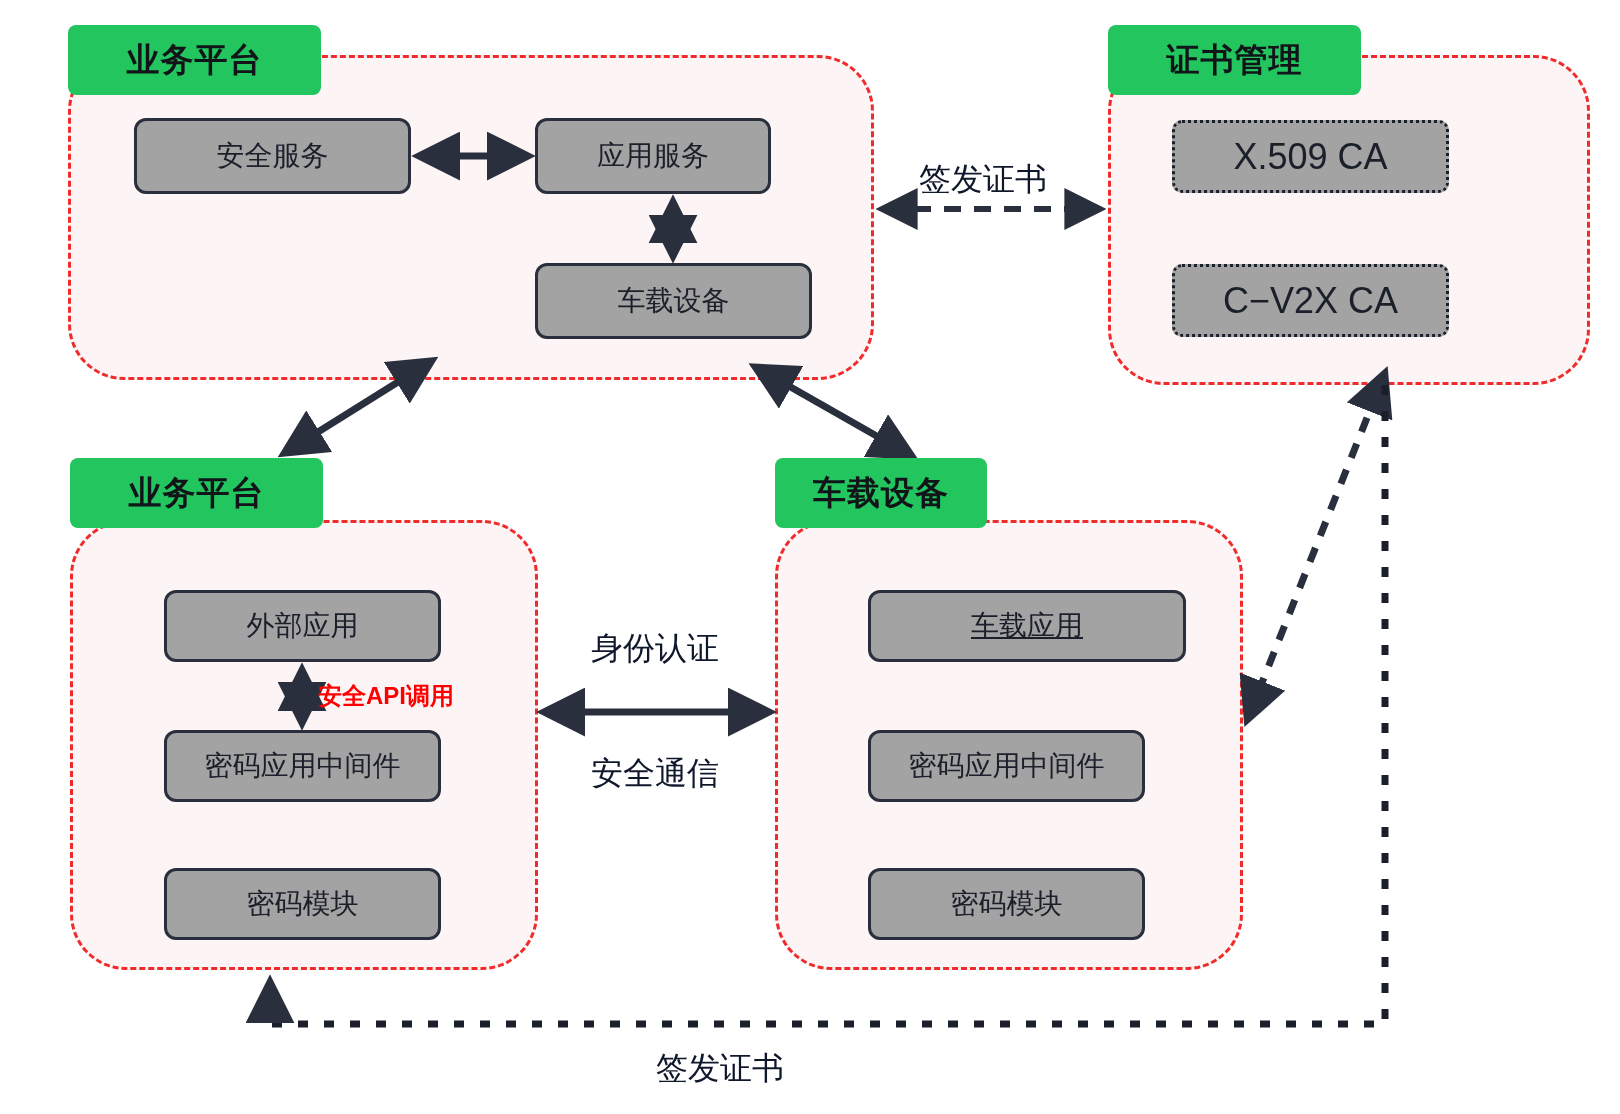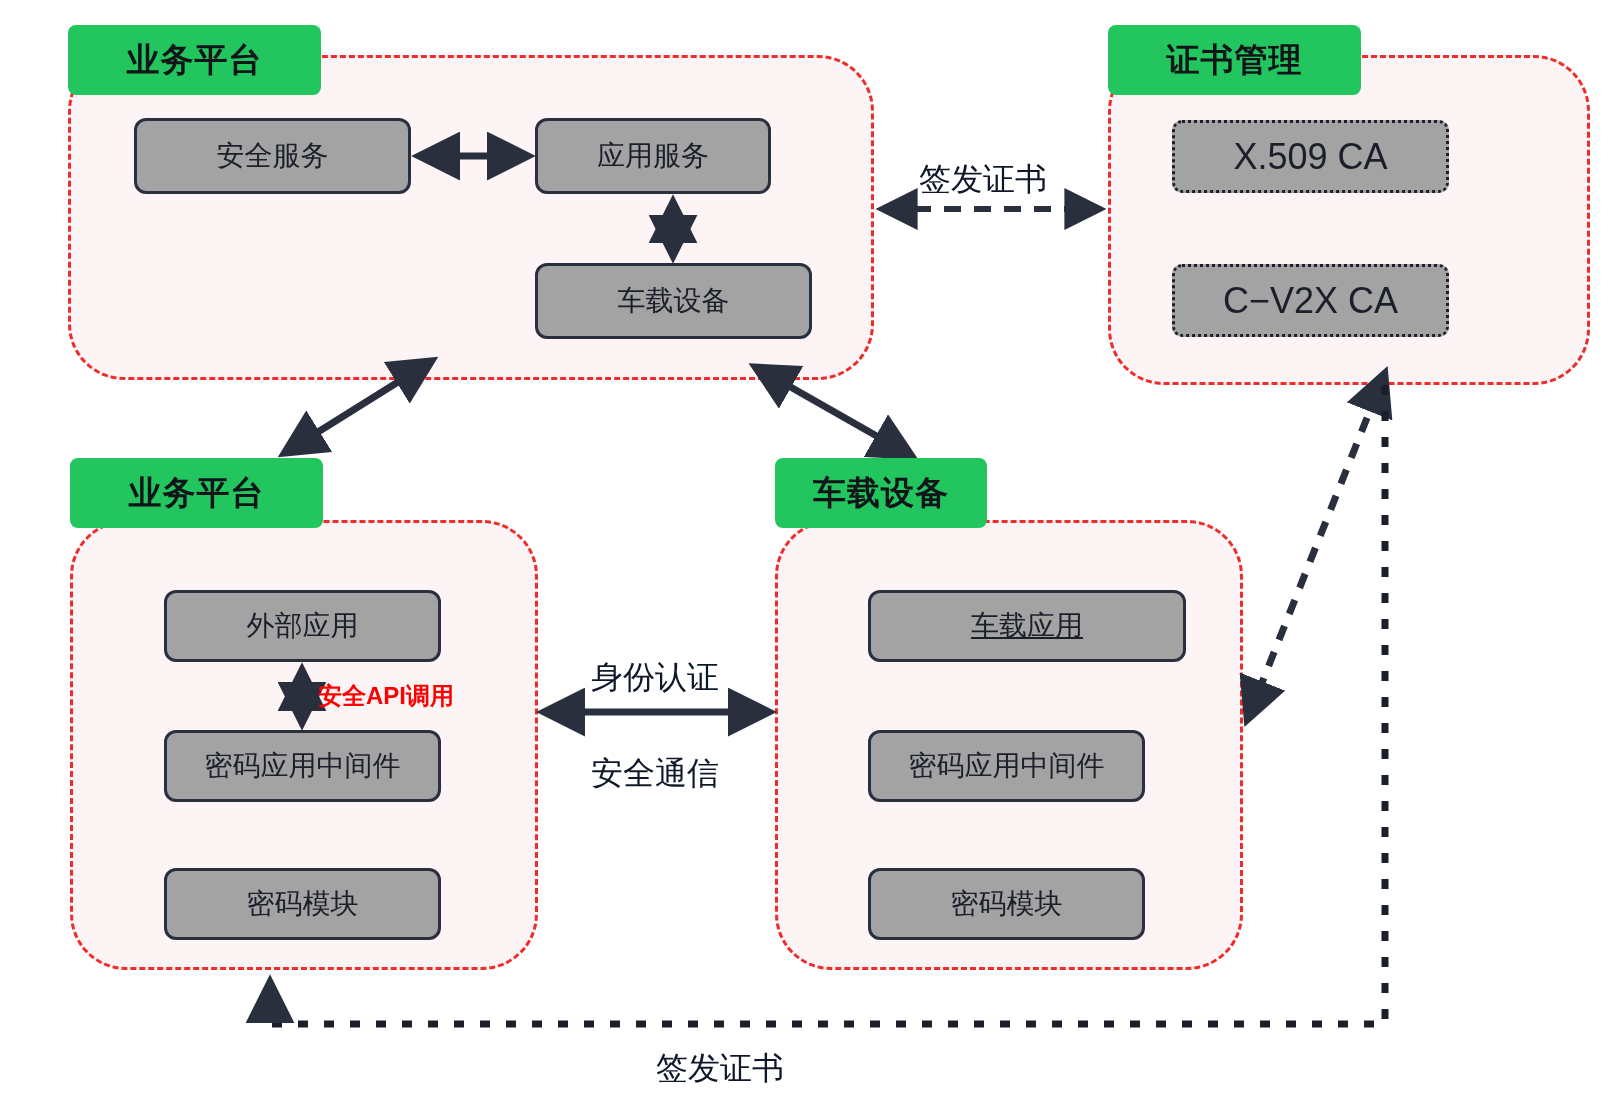--- a/index.html
+++ b/index.html
@@ -97,21 +97,21 @@
   <div class="zone-badge" style="left:775px;top:458px;width:212px;height:70px;">车载设备</div>
 
   <div class="node" style="left:868px;top:590px;width:318px;height:72px;text-decoration:underline;">车载应用</div>
   <div class="node" style="left:868px;top:730px;width:277px;height:72px;">密码应用中间件</div>
   <div class="node" style="left:868px;top:868px;width:277px;height:72px;">密码模块</div>
 
   <div class="lbl ctr" style="left:873px;top:158px;width:220px;text-align:center;">签发证书</div>
 
   <div class="lbl red" style="left:318px;top:680px;">安全API调用</div>
 
-  <div class="lbl ctr" style="left:540px;top:656px;width:230px;text-align:center;">身份认证</div>
+  <div class="lbl ctr" style="left:540px;top:627px;width:230px;text-align:center;">身份认证</div>
 
   <div class="lbl ctr" style="left:540px;top:752px;width:230px;text-align:center;">安全通信</div>
 
   <div class="lbl ctr" style="left:600px;top:1047px;width:240px;text-align:center;">签发证书</div>
 
   <svg id="wires" viewBox="0 0 1620 1114" xmlns="http://www.w3.org/2000/svg">
     <defs>
       <marker id="ah" markerWidth="7" markerHeight="7" refX="5.6" refY="3.5" orient="auto" markerUnits="strokeWidth">
         <path d="M0,0 L7,3.5 L0,7 z" fill="#2a2f3e"></path>
       </marker>

